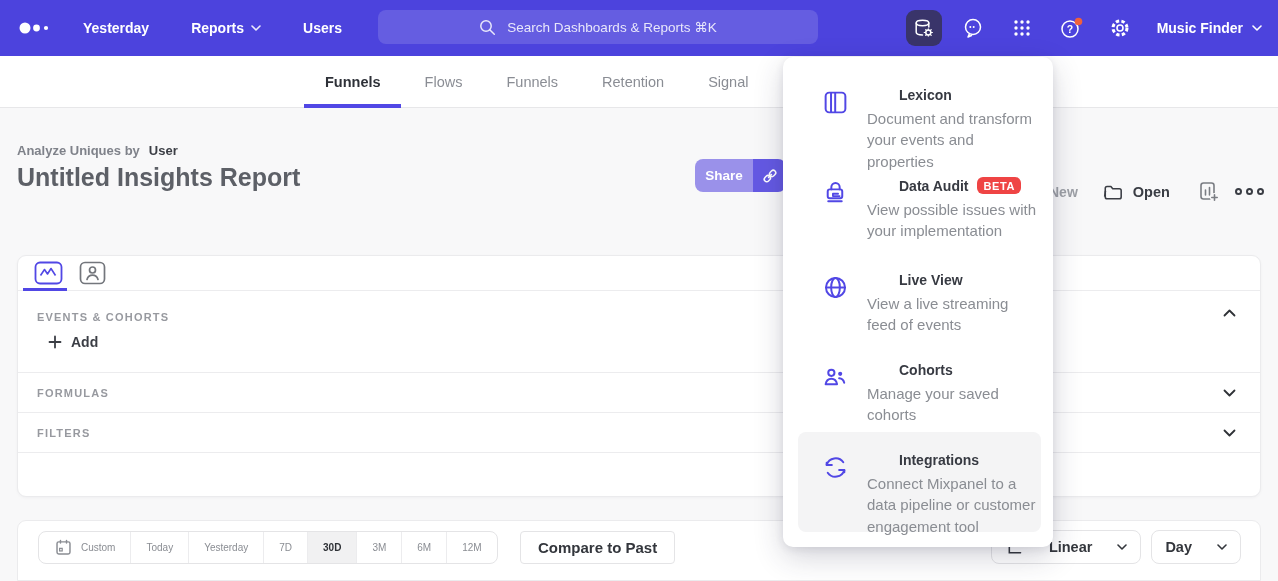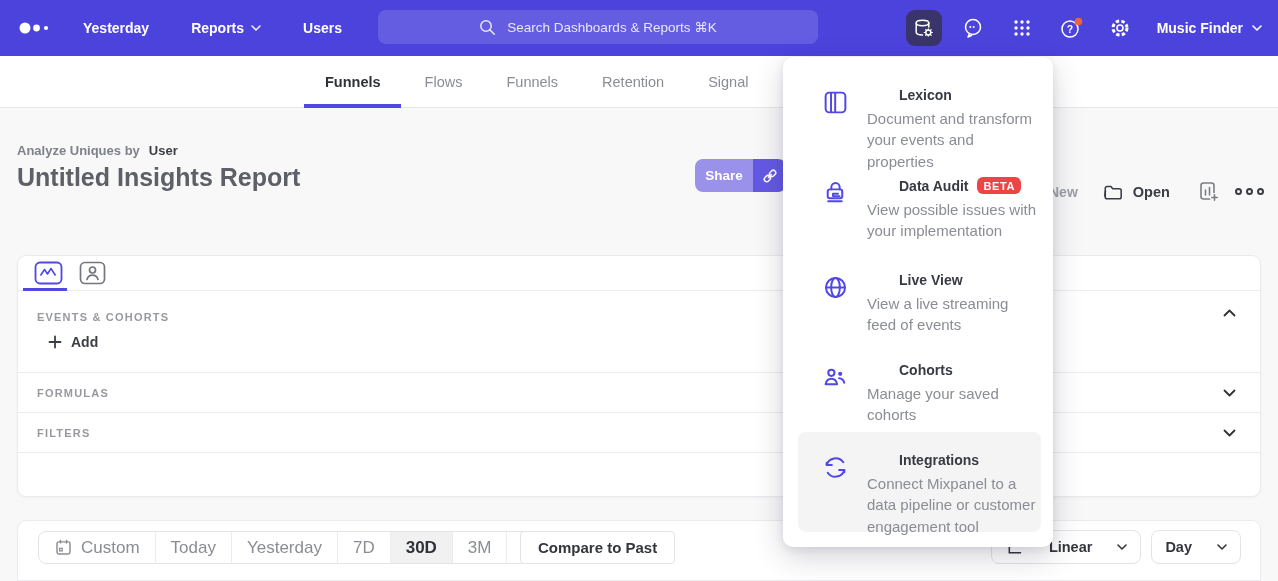--- a/index.html
+++ b/index.html
@@ -49,21 +49,21 @@
   .qc-section-label { font-size:11px; font-weight:700; letter-spacing:1.2px; color:#97999f; }
   .qc-chevron { position:absolute; right:24px; top:50%; transform:translateY(-50%); cursor:pointer; display:flex; }
   .row-events { height:82px; padding:16px 0 0 19px; }
   .add-btn { position:absolute; left:30px; top:43px; display:flex; align-items:center; gap:9px; color:#3b3e45; font-size:14px; font-weight:700; cursor:pointer; }
   .row-collapsed { height:40px; display:flex; align-items:center; padding-left:19px; }
   .row-last { border-bottom:none; height:43px; }
 
   
   .bottom-card { position:absolute; left:17px; top:520px; width:1244px; height:61px; background:#fff; border:1px solid #ebebed; border-radius:9px 9px 0 0; }
   .segmented { position:absolute; left:20px; top:10px; height:33px; display:flex; align-items:stretch; border:1px solid #e4e4e6; border-radius:8px; overflow:hidden; background:#fff; }
-  .segment { display:flex; align-items:center; gap:8px; padding:0 15px; font-size:17px; color:#8a8d93; border-right:1px solid #ececee; cursor:pointer; white-space:nowrap; }
+  .segment { display:flex; align-items:center; gap:8px; padding:0 15px; font-size:10px; color:#8a8d93; border-right:1px solid #ececee; cursor:pointer; white-space:nowrap; }
   .segment:last-child { border-right:none; }
   .segment.active { background:#f1f1f2; color:#2f3237; font-weight:700; }
   .compare-btn { position:absolute; left:502px; top:10px; height:33px; padding:0 17px; background:#fff; border:1px solid #e4e4e6; border-radius:4px; font-size:15px; font-weight:600; color:#33363c; font-family:inherit; cursor:pointer; }
   .chart-controls { position:absolute; right:19px; top:9px; display:flex; gap:10px; }
   .ctrl-btn { height:34px; background:#fff; border:1px solid #e4e4e6; border-radius:8px; display:flex; align-items:center; gap:25px; padding:0 13px; font-size:14.5px; font-weight:600; color:#33363c; cursor:pointer; }
 
   
   .data-menu { position:absolute; left:783px; top:57px; width:270px; height:490px; background:#fff; border-radius:10px; box-shadow:0 10px 30px rgba(40,40,70,.20), 0 2px 8px rgba(40,40,70,.10); z-index:20; }
   .menu-hover-bg { position:absolute; left:15px; top:375px; width:243px; height:100px; background:#f4f4f5; border-radius:8px; }
   .menu-item { position:absolute; left:39px; width:215px; display:flex; gap:18px; cursor:pointer; }

